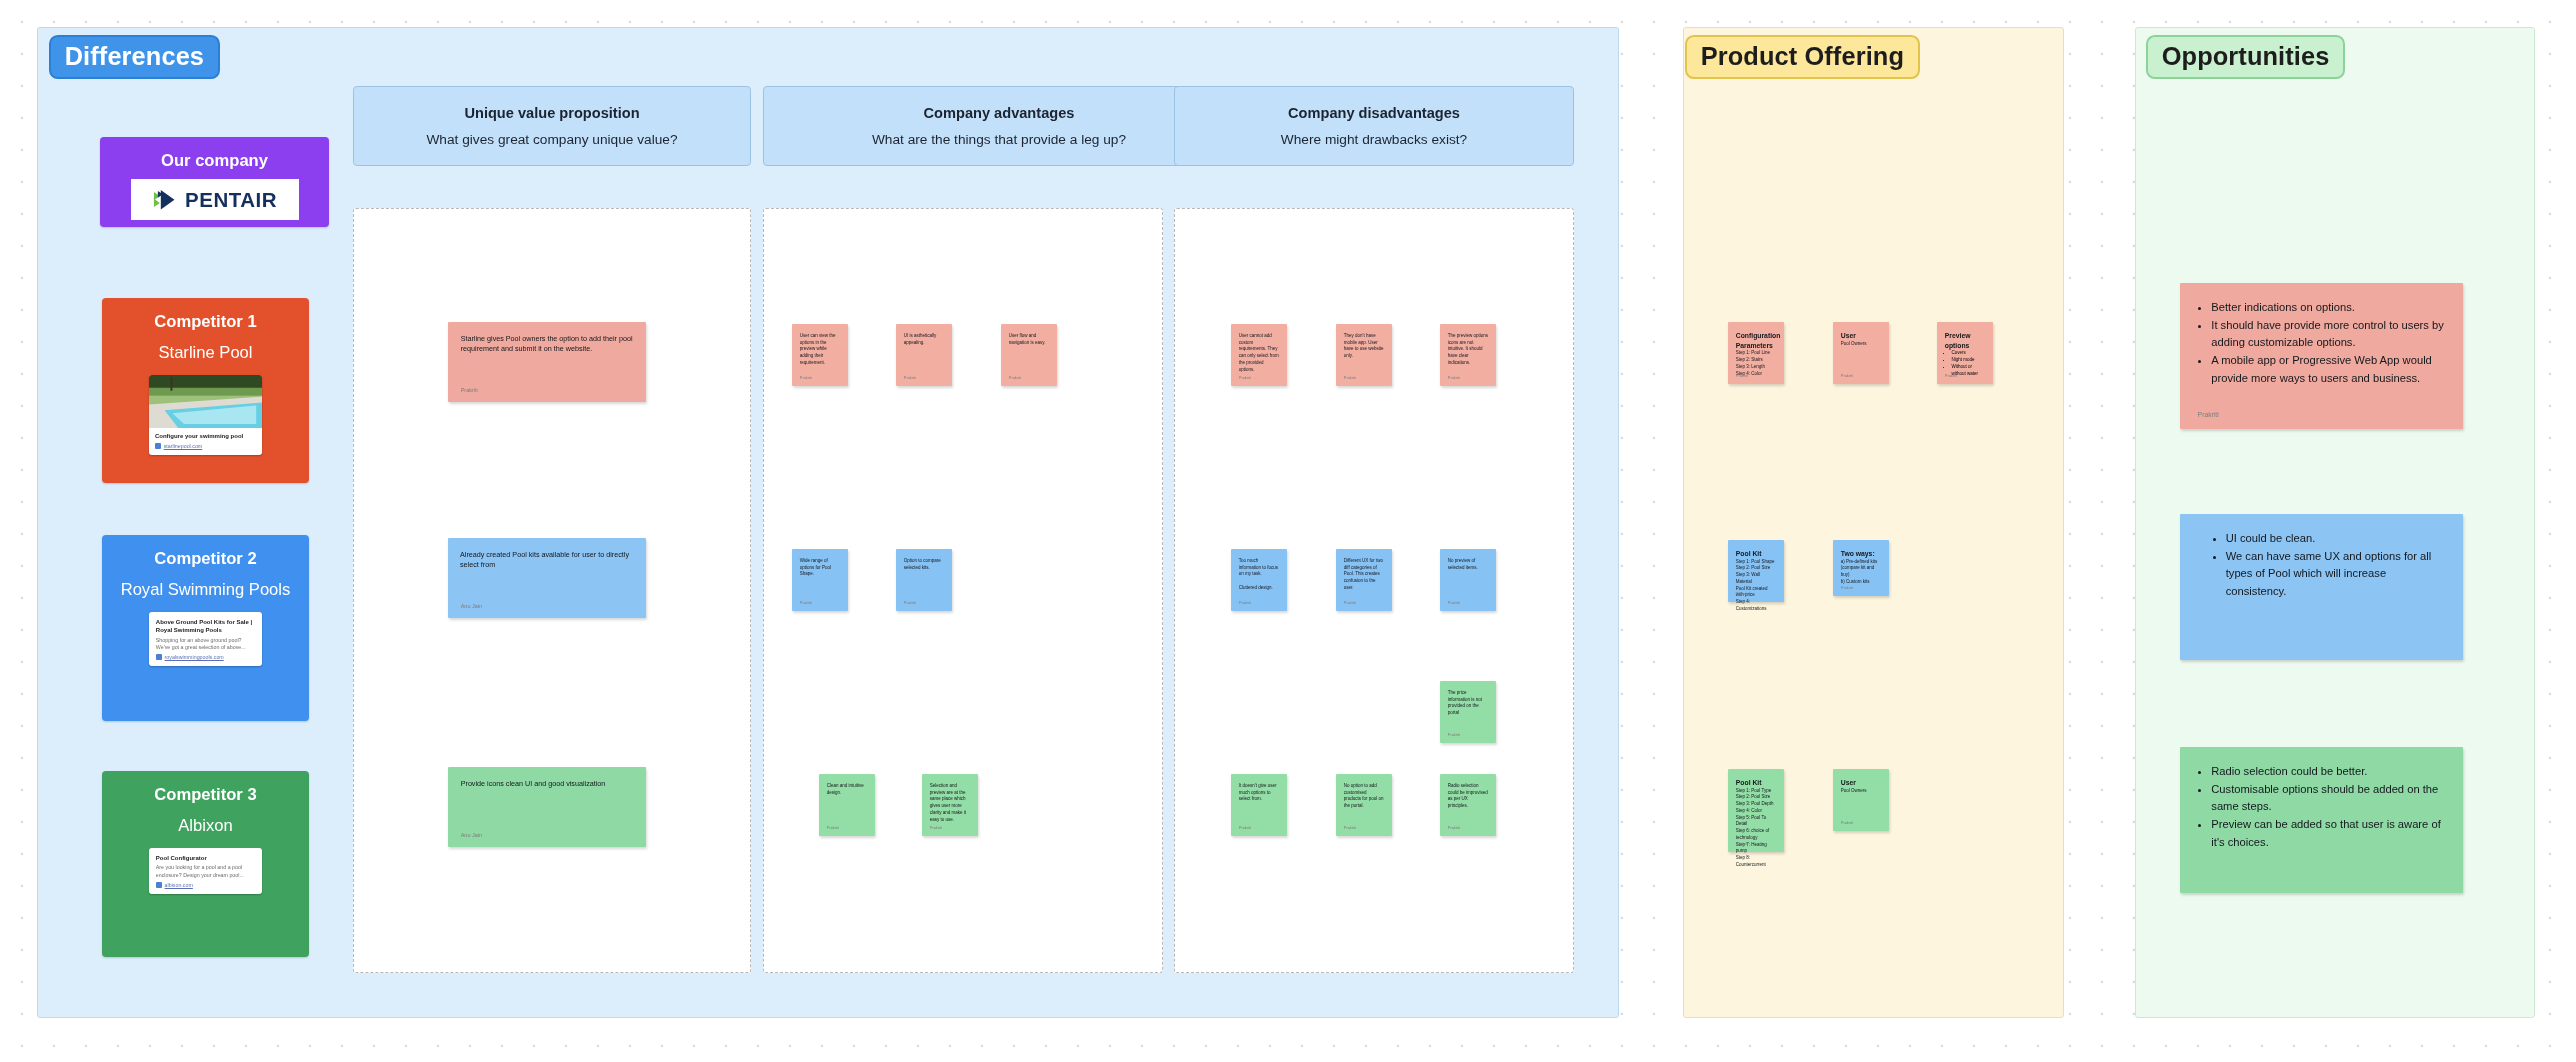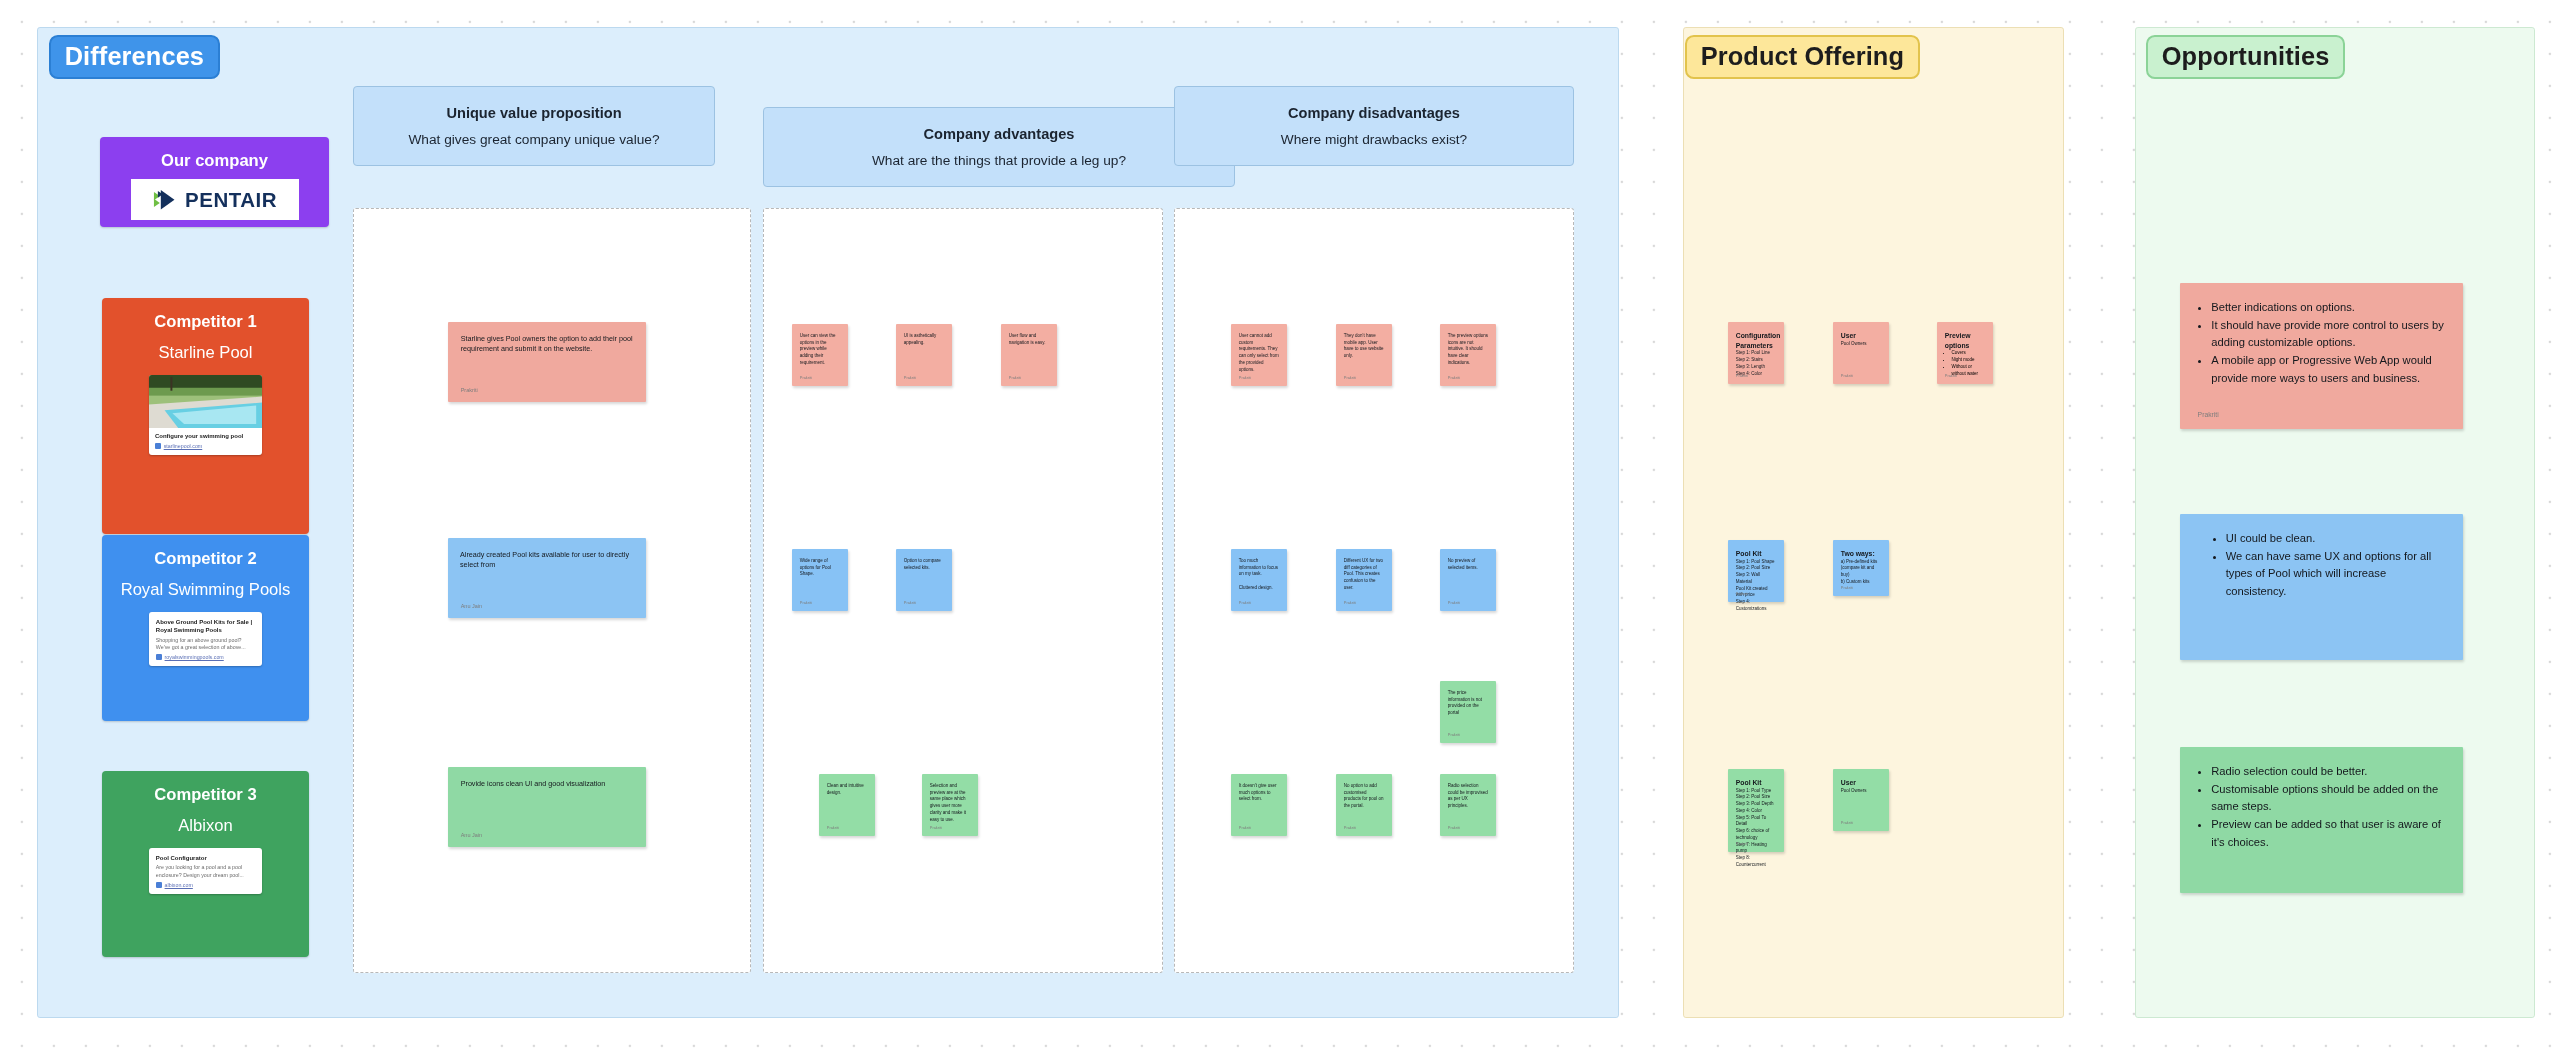--- a/index.html
+++ b/index.html
@@ -43,21 +43,21 @@
   .comp-card {
     position: absolute; border-radius: 3.9px;
     box-shadow: 0 1px 2px rgba(0,0,0,.18);
     display: flex; flex-direction: column; align-items: center;
     padding-top: 13.7px;
   }
   .comp-title { font-size: 16.6px; font-weight: 700; color: #ffffff; line-height: 1.25; }
   .comp-sub   { font-size: 16.6px; font-weight: 400; color: #ffffff; margin-top: 10.7px; line-height: 1.25;}
 
   .card-our  { left: 100px; top: 137px; width: 229px; height: 90px; background: #8c3fef; }
-  .card-c1   { left: 102px; top: 298px; width: 207px; height: 236px; background: #e2512c; }
+  .card-c1   { left: 102px; top: 298px; width: 207px; height: 185px; background: #e2512c; }
   .card-c2   { left: 102px; top: 535px; width: 207px; height: 186px; background: #3f90ef; }
   .card-c3   { left: 102px; top: 771px; width: 207px; height: 186px; background: #3fa35f; }
 
   
   .logo-tile {
     margin-top: 7.8px; width: 168px; height: 41px; background: #ffffff;
     display: flex; align-items: center; justify-content: center; gap: 7.8px;
   }
   .logo-word { font-size: 20.5px; font-weight: 700; color: #14305c; letter-spacing: 0.5px; }
 
@@ -77,22 +77,22 @@
   
   .col-head {
     position: absolute; height: 80px; background: #c3e0fa;
     border: 1px solid #9cc2e2; border-radius: 3.9px;
     display: flex; flex-direction: column; align-items: center; justify-content: center;
     gap: 10.7px; text-align: center;
   }
   .col-head-title { font-size: 14.6px; font-weight: 700; color: #1b2430; }
   .col-head-sub   { font-size: 13.7px; font-weight: 400; color: #1b2430; }
 
-  .head-1 { left: 353px; top: 86px; width: 362px; }
-  .head-2 { left: 763px; top: 86px; width: 472px; margin-top: 21px; }
+  .head-1 { left: 353px; top: 86px; width: 398px; }
+  .head-2 { left: 763px; top: 86px; width: 472px; }
   .head-3 { left: 1174px; top: 86px; width: 400px; }
 
   
   .col-area {
     position: absolute; top: 208px; height: 765px;
     background: #ffffff; border: 1px dashed #b8b8b8; border-radius: 2.9px;
   }
   .area-1 { left: 353px; width: 398px; }
   .area-2 { left: 763px; width: 400px; }
   .area-3 { left: 1174px; width: 400px; }

